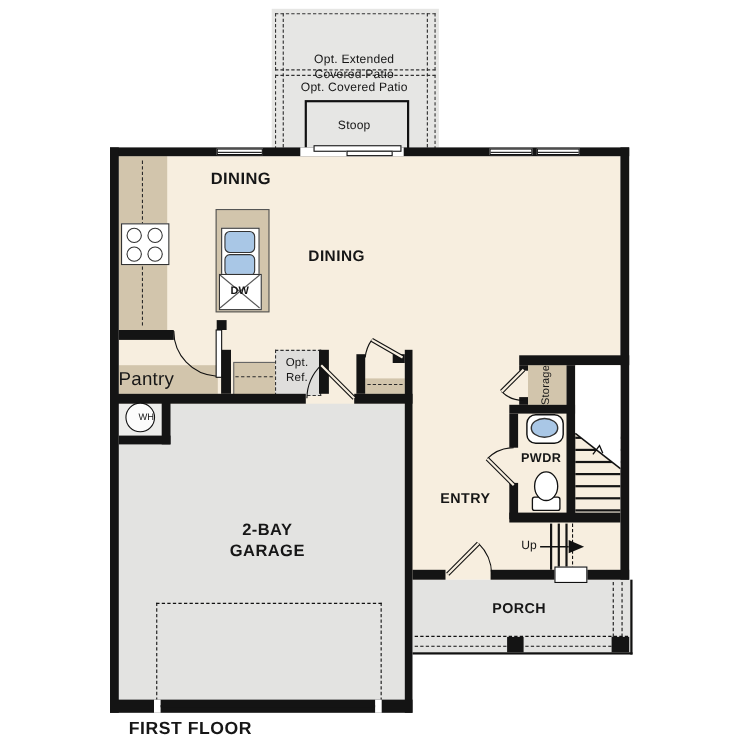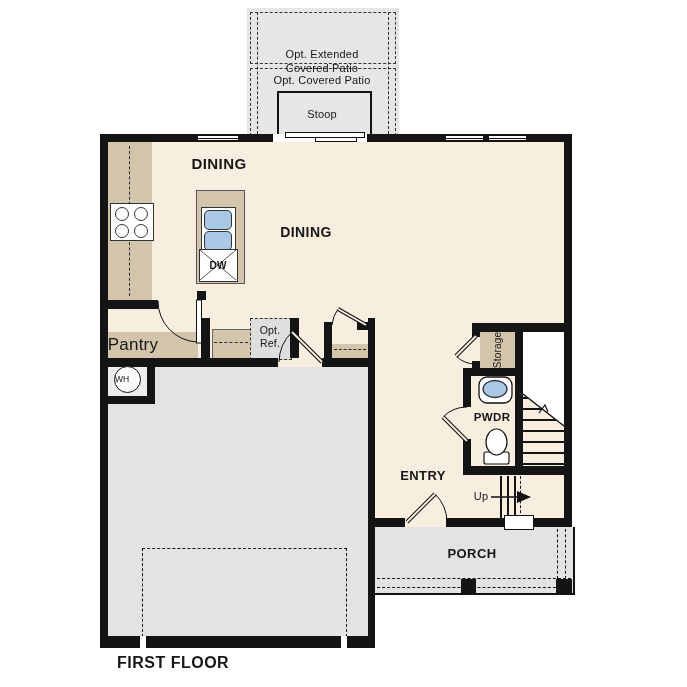--- a/index.html
+++ b/index.html
@@ -159,33 +159,37 @@
 
     <rect x="479" y="377" width="33" height="26" rx="8" fill="#fff" stroke="#111" stroke-width="1.3"></rect>
     <ellipse cx="495" cy="389" rx="12" ry="8.5" fill="#a9c7e6" stroke="#333" stroke-width="1.3"></ellipse>
 
     <rect x="484" y="452" width="25" height="12" rx="2" fill="#fff" stroke="#111" stroke-width="1.2"></rect>
     <ellipse cx="496.5" cy="442" rx="10.5" ry="13" fill="#fff" stroke="#111" stroke-width="1.2"></ellipse>
   </svg>
 
   <div class="lbl" style="left:219px;top:163px;font-size:15px;">DINING</div>
   <div class="lbl" style="left:306px;top:232px;font-size:14px;">DINING</div>
-  <div class="lbl" style="left:423px;top:453px;font-size:13px;margin-top:22px;">ENTRY</div>
+  <div class="lbl" style="left:243px;top:492px;font-size:15px;line-height:18.5px;">
+    <div>2-BAY</div>
+    <div>GARAGE</div>
+  </div>
+  <div class="lbl" style="left:423px;top:453px;font-size:13px;">ENTRY</div>
   <div class="lbl" style="left:492px;top:417px;font-size:11.5px;">PWDR</div>
   <div class="lbl" style="left:472px;top:553px;font-size:13px;text-align:right;">PORCH</div>
   <div class="lbl sm" style="left:133px;top:345px;font-size:17px;">Pantry</div>
   <div class="lbl sm" style="left:497px;top:350px;font-size:10px;transform:translate(-50%,-50%) rotate(-90deg);">Storage</div>
   <div class="lbl sm" style="left:322px;top:114px;font-size:11px;">Stoop</div>
   <div class="lbl sm" style="left:322px;top:37px;font-size:11px;line-height:14px;margin-top:24px;">
     <div>Opt. Extended</div>
     <div>Covered Patio</div>
   </div>
   <div class="lbl sm" style="left:322px;top:80px;font-size:11px;">Opt. Covered Patio</div>
   <div class="lbl sm" style="left:270px;top:337px;font-size:10.5px;line-height:13px;">
     <div>Opt.</div>
     <div>Ref.</div>
   </div>
   <div class="lbl sm" style="left:218px;top:265px;font-size:10px;font-weight:bold;">DW</div>
-  <div class="a" style="left:114px;top:366px;width:25px;height:25px;border:1.5px solid #111;border-radius:50%;background:#fcfcfc;text-align:left;line-height:25px;font-size:8.5px;">WH</div>
+  <div class="a" style="left:114px;top:366px;width:25px;height:25px;border:1.5px solid #111;border-radius:50%;background:#fcfcfc;text-align:right;line-height:25px;font-size:8.5px;">WH</div>
   <div class="lbl sm" style="left:481px;top:496px;font-size:11px;">Up</div>
   <div class="a" style="left:117px;top:654px;font-size:16px;font-weight:bold;letter-spacing:.5px;">FIRST FLOOR</div>
 
 </div>
 
 </body></html>

